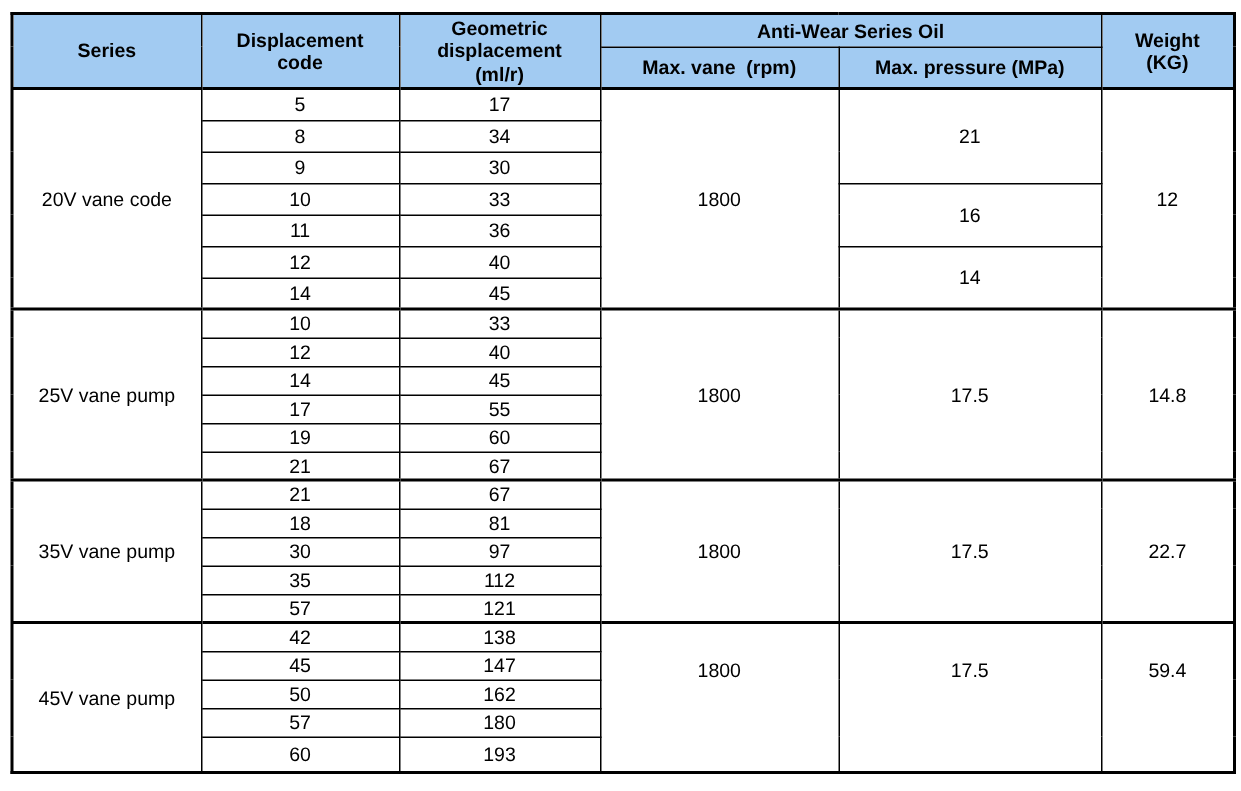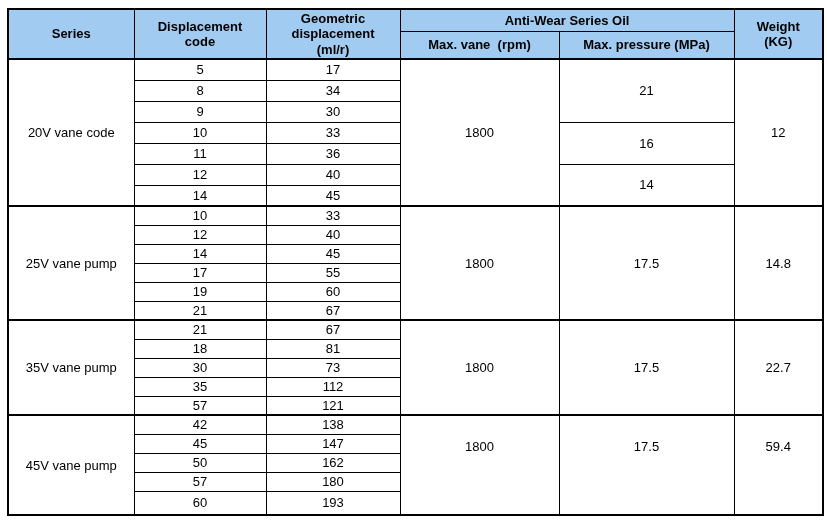--- a/index.html
+++ b/index.html
@@ -144,21 +144,21 @@
         <td rowspan="5">1800</td>
         <td rowspan="5">17.5</td>
         <td rowspan="5">22.7</td>
       </tr>
       <tr class="r19">
         <td>18</td>
         <td>81</td>
       </tr>
       <tr class="r19">
         <td>30</td>
-        <td>73</td>
+        <td>97</td>
       </tr>
       <tr class="r19">
         <td>35</td>
         <td>112</td>
       </tr>
       <tr class="r19">
         <td>57</td>
         <td>121</td>
       </tr>
 

